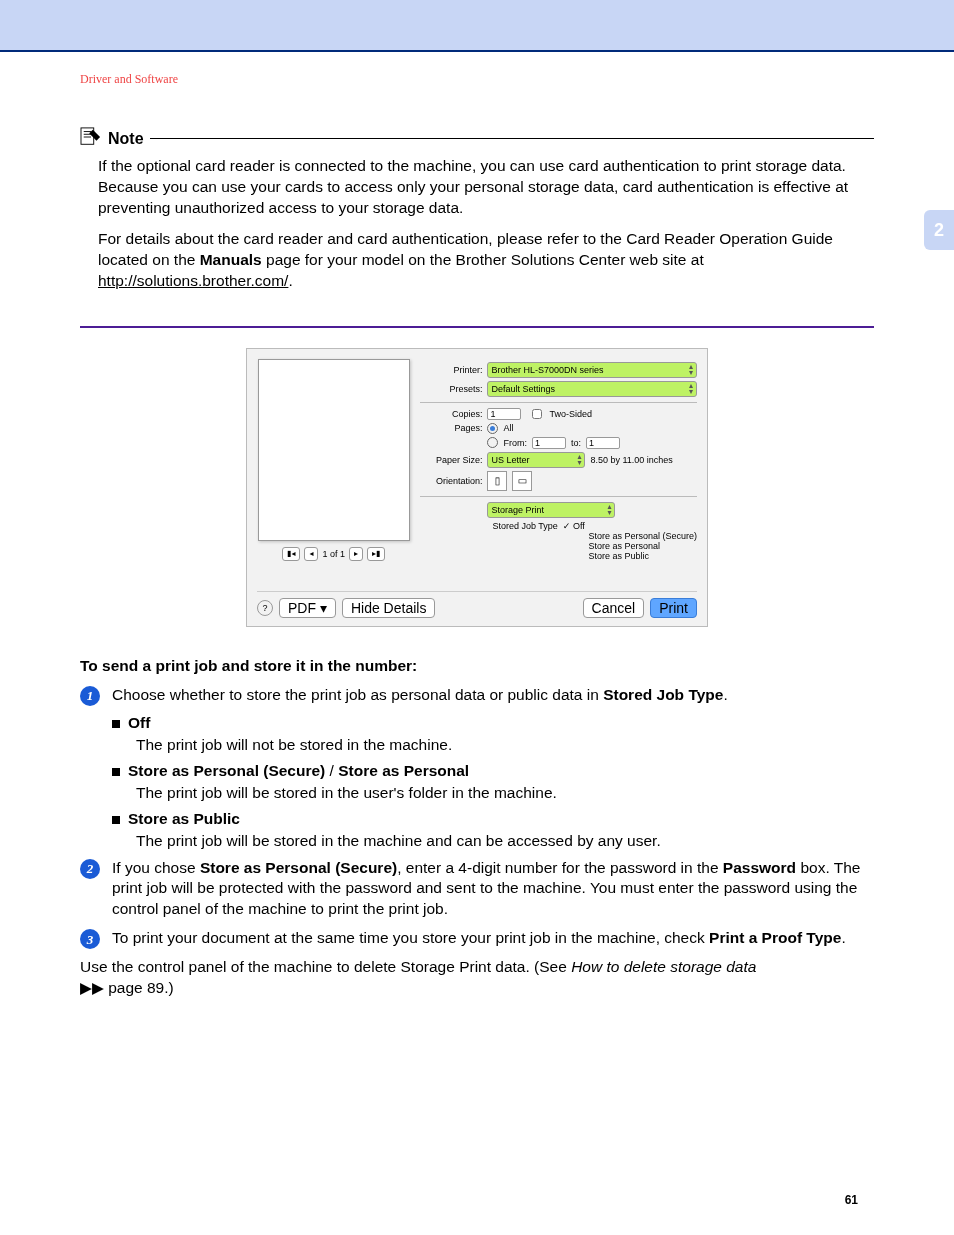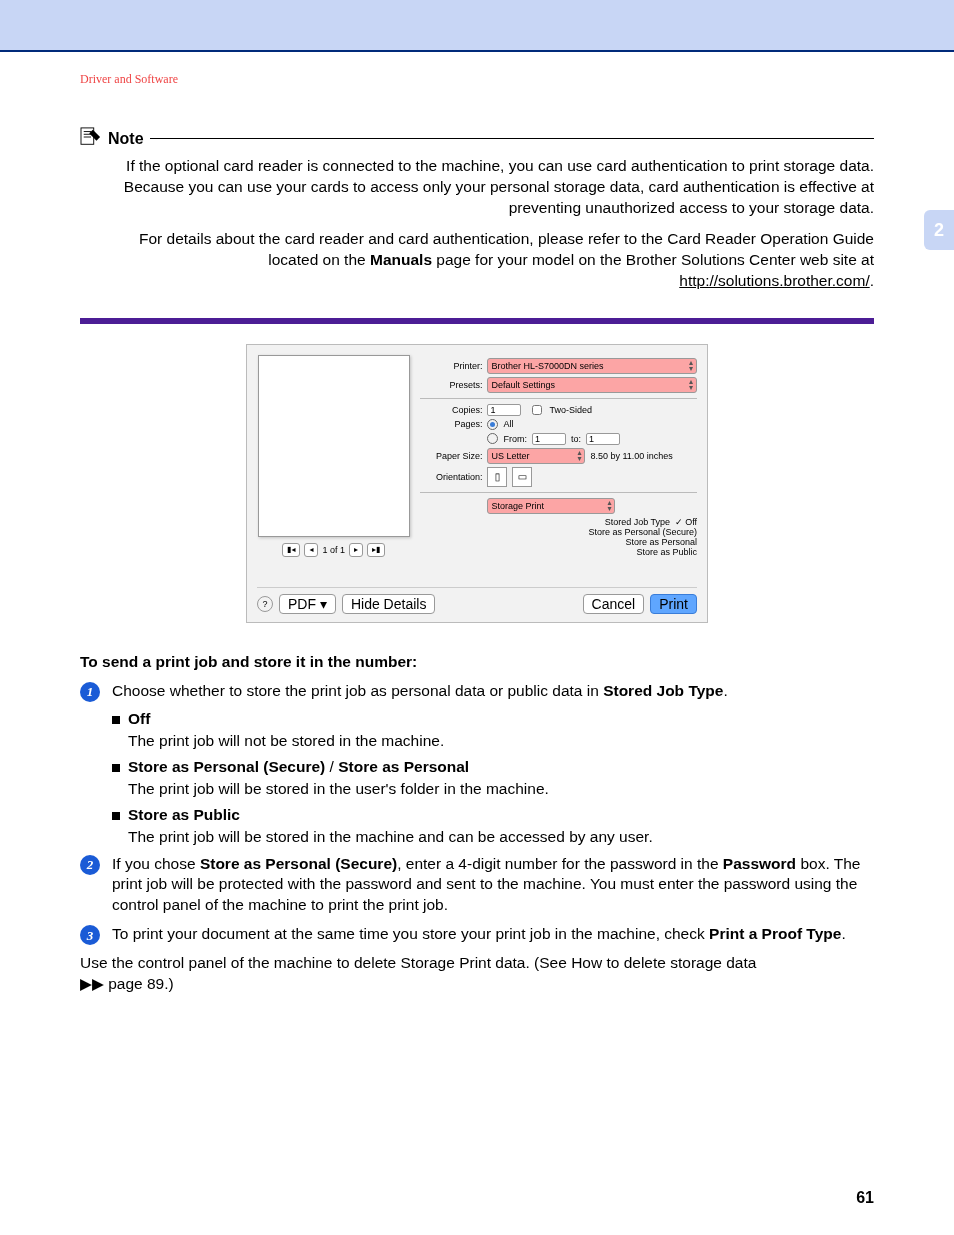--- a/index.html
+++ b/index.html
@@ -41,24 +41,23 @@
     height: 40px;
     background: #c8d6f5;
     border-radius: 6px 0 0 6px;
     color: #fff;
     font-size: 18px;
     font-weight: bold;
     text-align: center;
     line-height: 40px;
   }
   .note-box {
-    border-bottom: 6px solid #4c1d95;
-    padding-bottom: 16px;
+    border-bottom: 2px solid #4c1d95;
+    padding-bottom: 24px;
     margin-bottom: 20px;
-    text-align: right;
   }
   .note-header-row {
     display: flex;
     align-items: center;
     gap: 6px;
     margin-bottom: 6px;
   }
   .note-rule {
     flex: 1;
     height: 1.5px;
@@ -124,21 +123,21 @@
     gap:5px;
   }
   .clabel {
     width:62px;
     text-align:right;
     color:#000;
   }
   .csel {
     flex:1;
     border:1px solid #999;
-    background:#fca5a5;
+    background:#bef264;
     border-radius:3px;
     padding:1px 3px;
     font-size:9px;
     display:flex;
     justify-content:space-between;
     align-items:center;
   }
   .cinput {
     width:28px;
     border:1px solid #999;
@@ -150,21 +149,21 @@
   .radio { width:9px;height:9px;border:1px solid #666;border-radius:50%;display:inline-block;vertical-align:middle; }
   .radio.checked::after{content:"";display:block;width:5px;height:5px;background:#3a7dd8;border-radius:50%;margin:2px;}
   .orient-btn {
     width:18px;height:18px;border:1px solid #999;background:#fff;display:inline-flex;align-items:center;justify-content:center;font-size:10px;
   }
   .sep-line{height:1px;background:#bbb;margin:5px 0;}
   .menu-pop {
     margin-left:72px;
     margin-top:3px;
   }
-  .menu-pop .mrow{white-space:nowrap;text-align:right;}
+  .menu-pop .mrow{white-space:nowrap;}
   .check::before{content:"✓ ";}
   .dialog-footer {
     display:flex;
     justify-content:space-between;
     align-items:center;
     margin-top:30px;
     border-top:1px solid #ccc;
     padding-top:6px;
   }
   .dbtn {
@@ -186,27 +185,27 @@
   .step-num {
     width:20px;height:20px;border-radius:50%;background:#1a5bd6;color:#fff;display:flex;align-items:center;justify-content:center;font-size:13px;font-weight:bold;flex-shrink:0;margin-top:1px;font-style:italic;font-family:Georgia,serif;
   }
   .sub {
     margin-left:32px;
     margin-top:6px;
     font-size:15.5px;
   }
   .sub .bullet-row{display:flex;align-items:flex-start;gap:8px;margin-top:8px;}
   .sq{width:8px;height:8px;background:#000;flex-shrink:0;margin-top:6px;}
-  .sub .desc{margin-left:16px;margin-top:4px; margin-bottom:4px;}
-  .italic{text-align:right;}
+  .sub .desc{margin-left:24px;margin-top:4px; margin-bottom:4px;}
+  .italic{font-style:italic;text-align:right;}
   .pagefoot{
     position:absolute;
     bottom:28px;
-    right:80px;
-    font-size:16px;
+    right:96px;
+    font-size:12px;
     font-weight:bold;
     margin-left:12px;
   }
   .updown{font-size:8px;line-height:6px;color:#555;display:flex;flex-direction:column;}
   .note-icon-svg{width:22px;height:20px;}
 </style>
 </head>
 <body>
 
 <div class="page">

